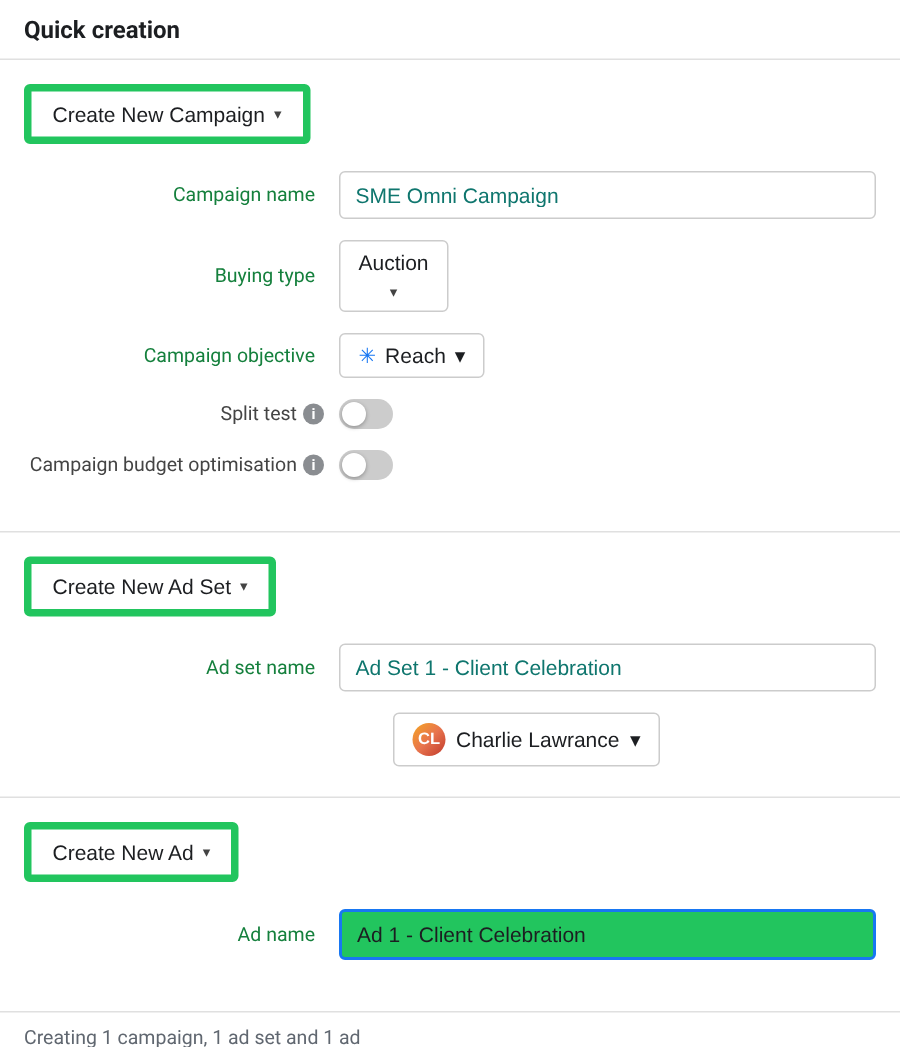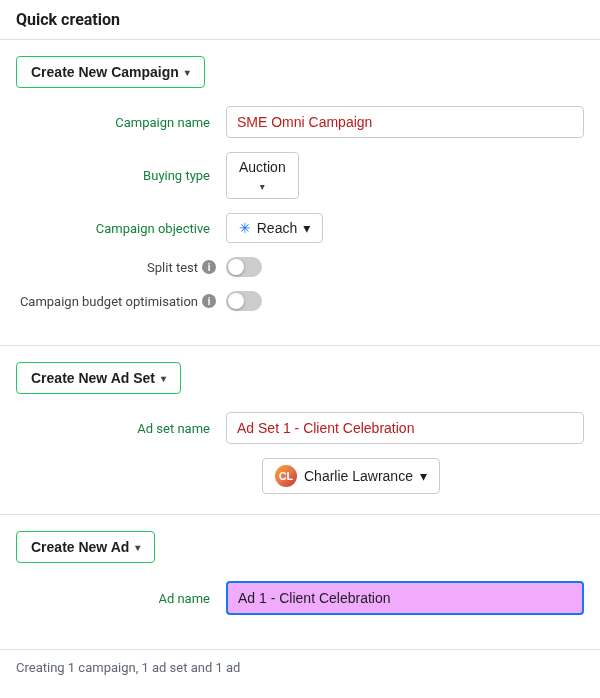--- a/index.html
+++ b/index.html
@@ -41,26 +41,26 @@
 
     .section {
       padding: 16px 16px 20px 16px;
       border-bottom: 1px solid #e0e0e0;
     }
 
     .section-btn {
       display: inline-flex;
       align-items: center;
       gap: 6px;
-      border: 1px solid #22c55e;
+      border: 5px solid #22c55e;
       background: #fff;
       border-radius: 4px;
       padding: 7px 14px;
       font-size: 14px;
-      font-weight: 700;
+      font-weight: 400;
       cursor: pointer;
       color: #1c1e21;
       margin-bottom: 18px;
     }
 
     .section-btn .arrow {
       font-size: 10px;
       color: #444;
     }
 
@@ -78,21 +78,21 @@
       color: #15803d;
       flex-shrink: 0;
     }
 
     .form-input {
       flex: 1;
       border: 1px solid #ccc;
       border-radius: 4px;
       padding: 7px 10px;
       font-size: 14px;
-      color: #b91c1c;
+      color: #0f766e;
       outline: none;
       background: #fff;
     }
 
     .dropdown-btn {
       display: inline-flex;
       align-items: center;
       gap: 6px;
       border: 1px solid #ccc;
       background: #fff;
@@ -235,21 +235,21 @@
       color: #606770;
     }
 
     .form-input-active {
       border: 2px solid #1877f2;
       border-radius: 4px;
       padding: 7px 10px;
       font-size: 14px;
       color: #1c1e21;
       outline: none;
-      background: #f0abfc;
+      background: #22c55e;
       flex: 1;
     }
   </style>
 </head>
 <body>
 
 <div class="header">
   <span class="header-title">Quick creation</span>
 </div>
 

